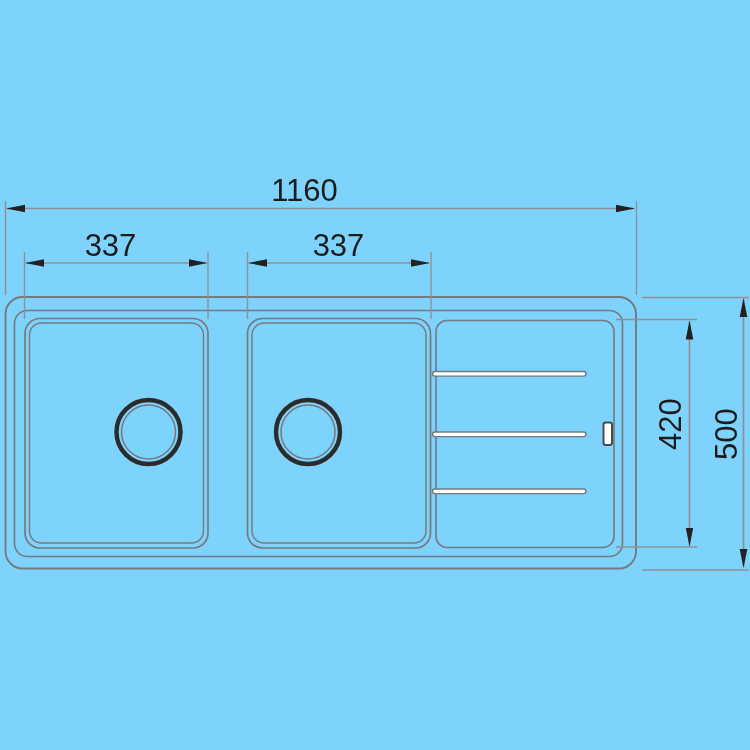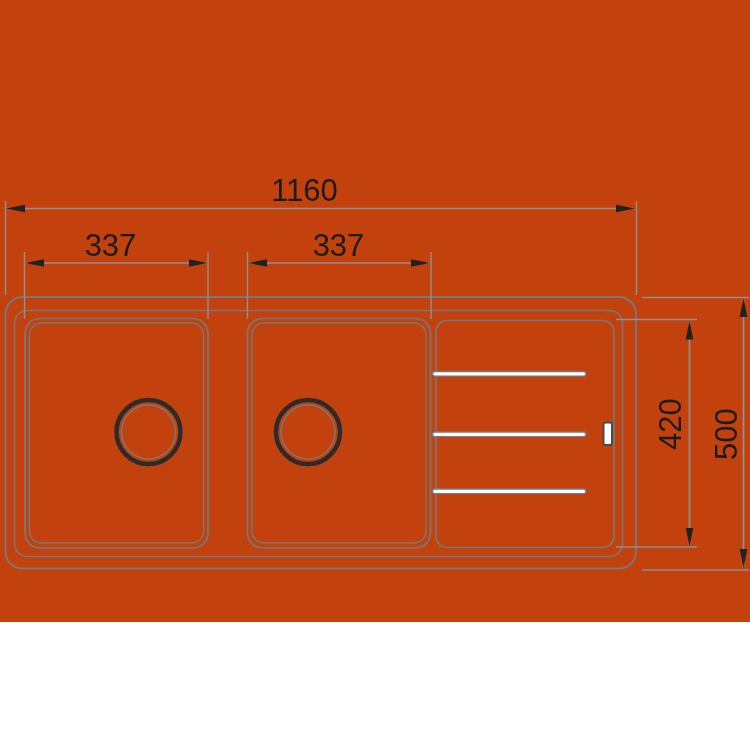--- a/index.html
+++ b/index.html
@@ -5,23 +5,23 @@
   html, body {
     margin: 0;
     padding: 0;
     background: #ffffff;
     width: 750px;
     height: 750px;
     overflow: hidden;
   }
   #stage {
     width: 750px;
-    height: 622px;
+    height: 750px;
     position: relative;
-    background: #c2410c;
+    background: #7dd3fc;
   }
   svg { display: block; }
   .dim-label {
     font-family: "Liberation Sans", sans-serif;
     font-size: 31px;
     font-weight: 400;
   }
   .outline-shape { fill: none; }
   .groove { }
   .witness { fill: none; }

